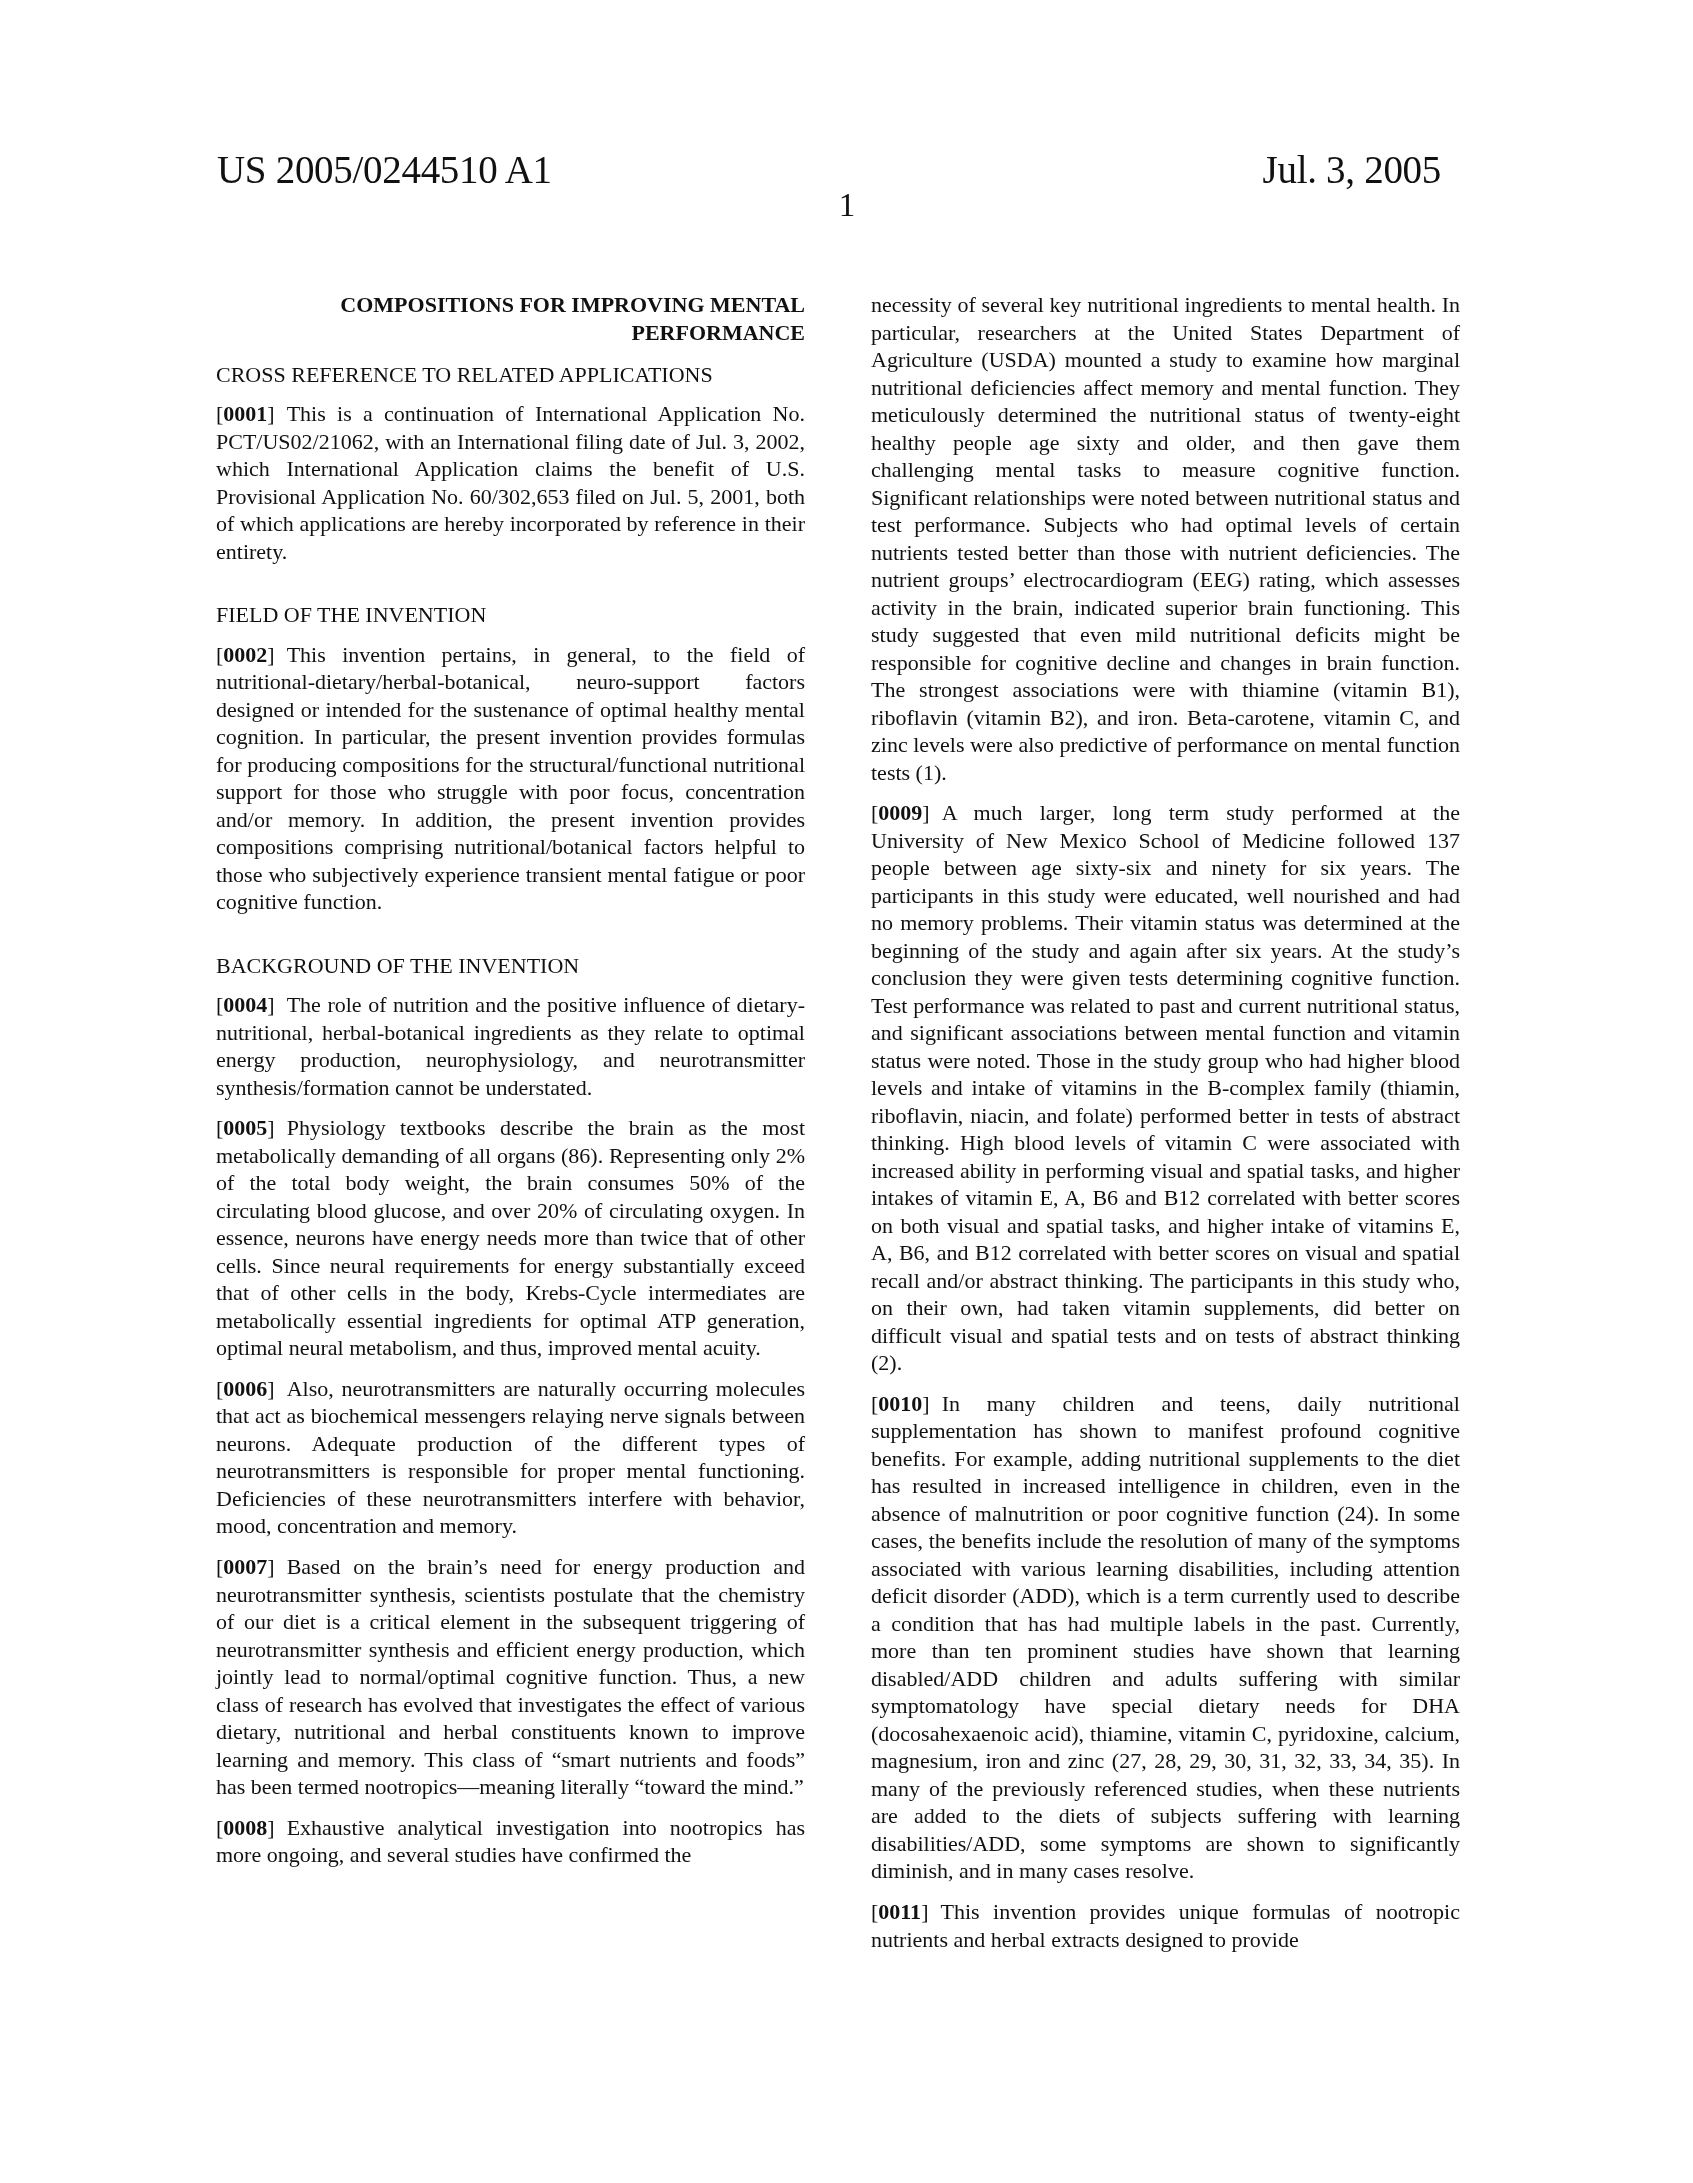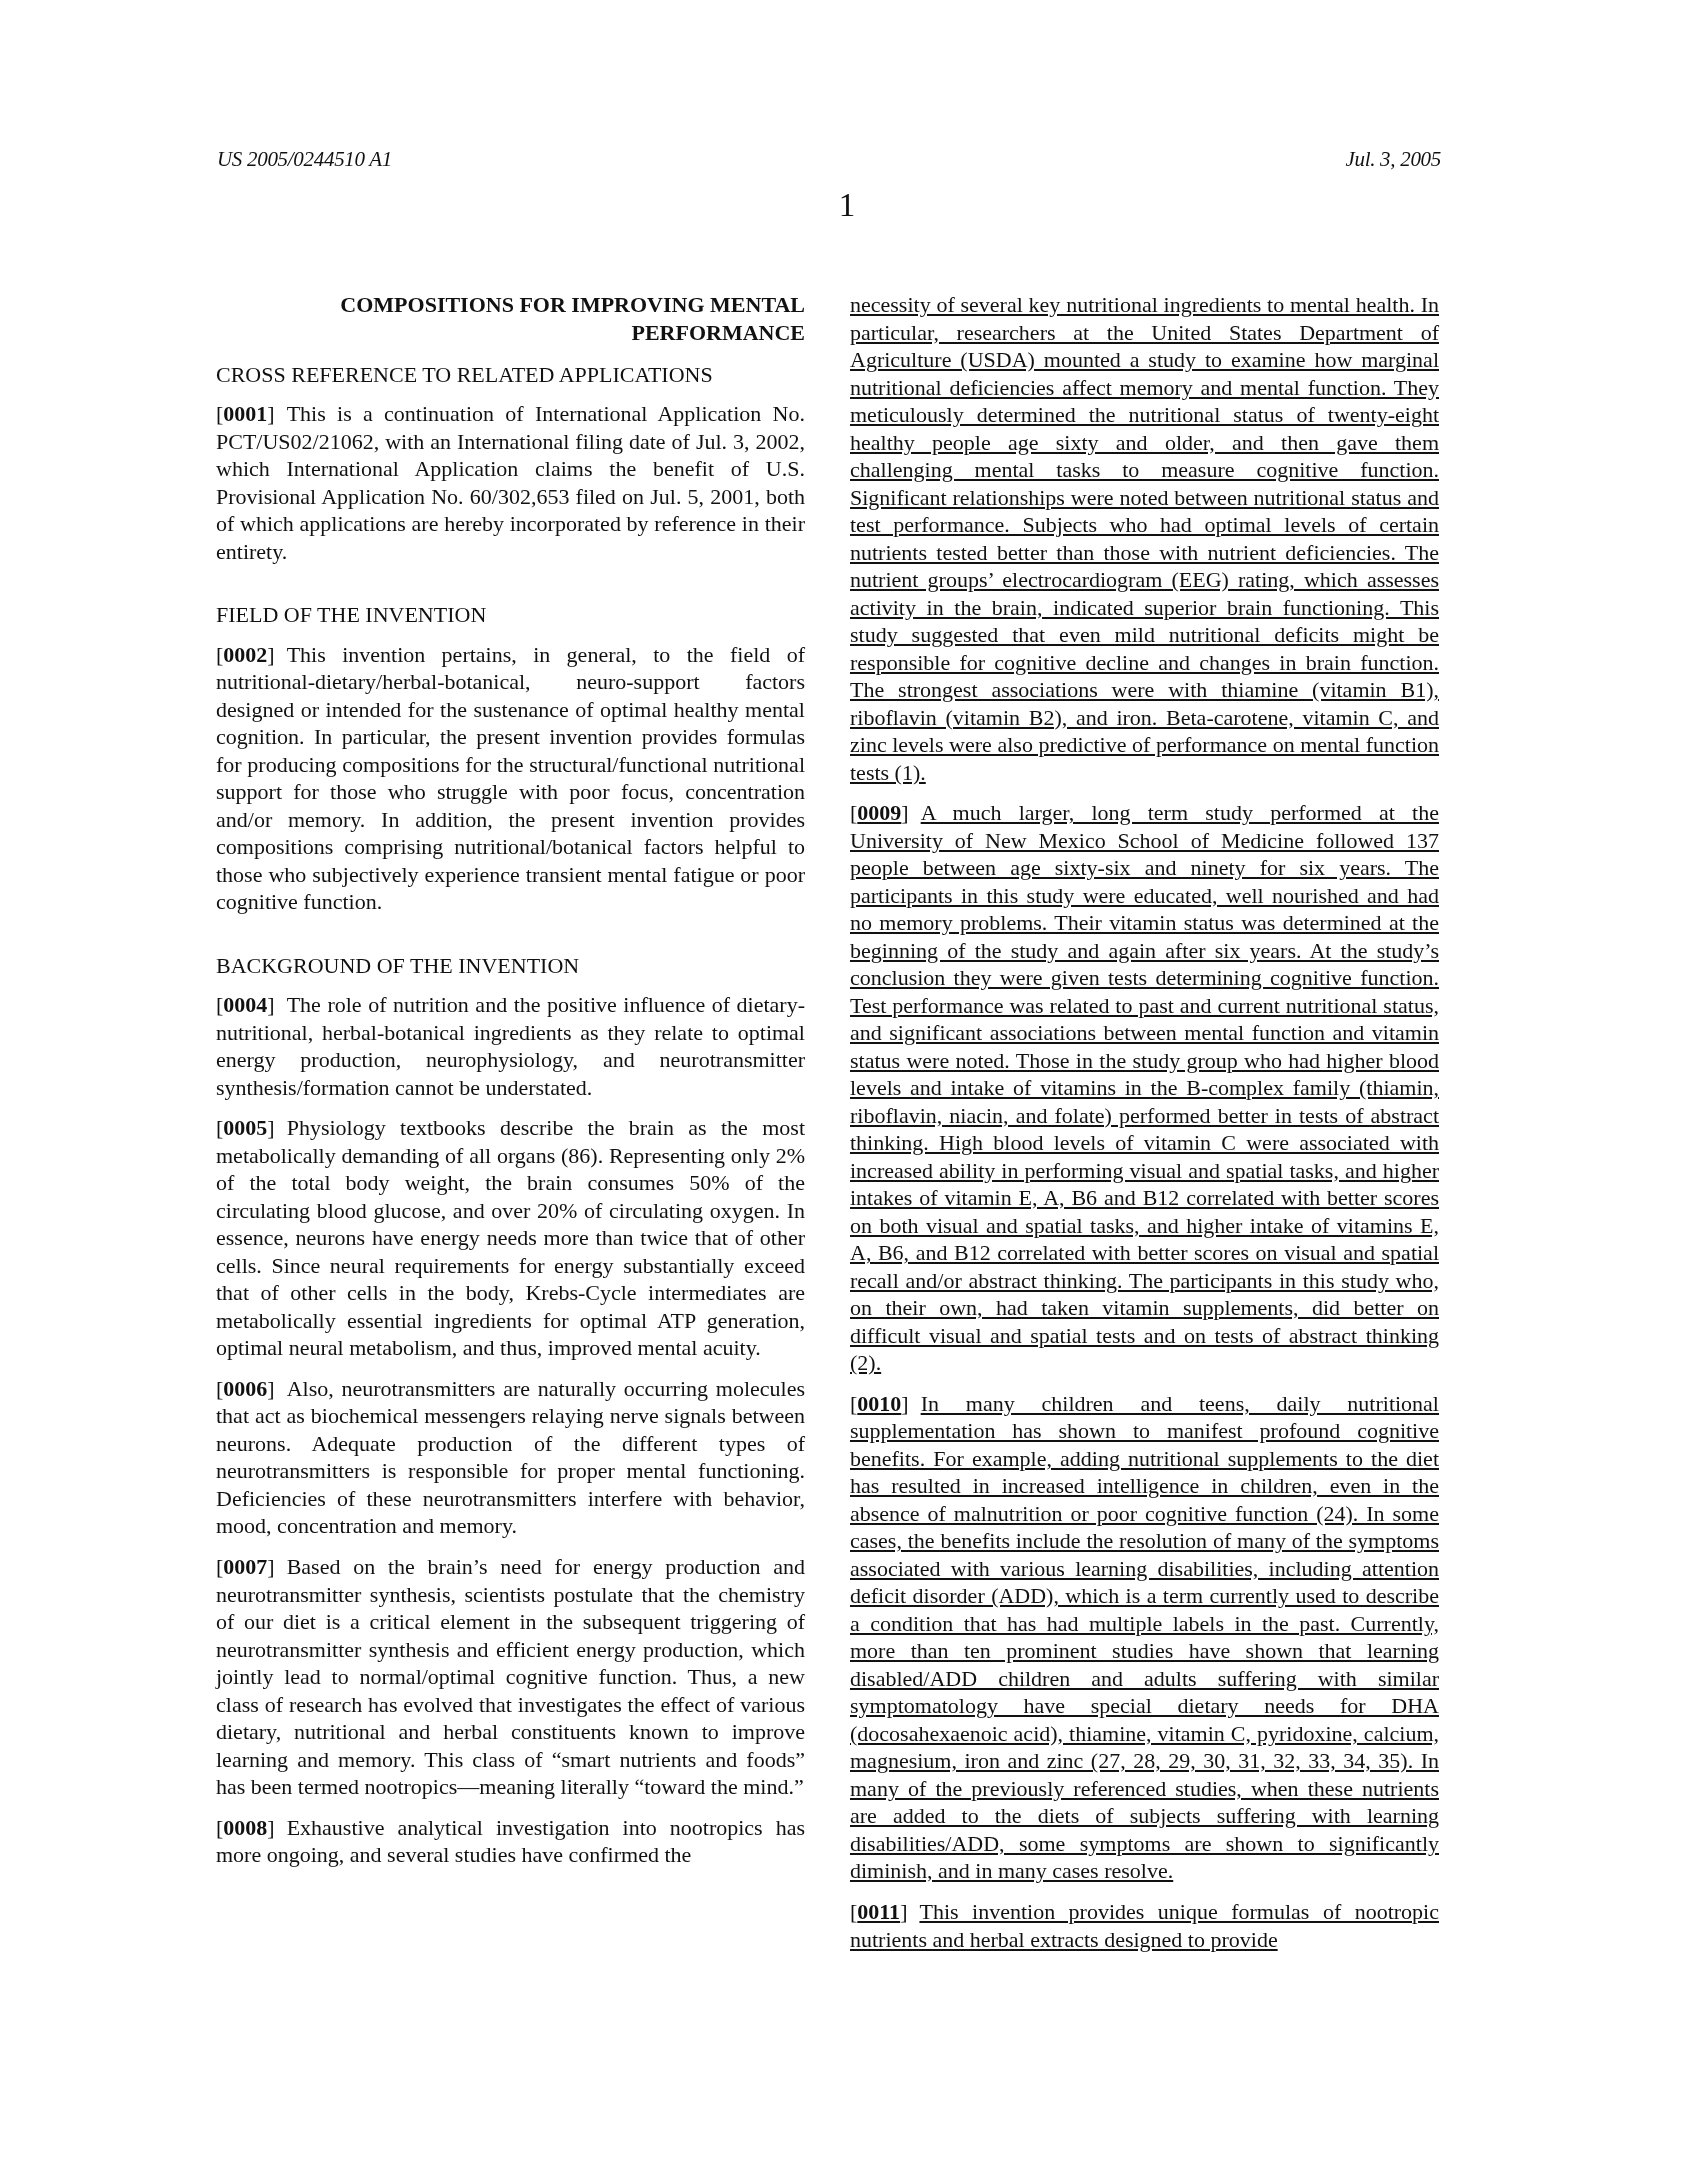--- a/index.html
+++ b/index.html
@@ -1,24 +1,24 @@
 <!DOCTYPE html>
 <html style="font-size:10.6px"><head>
 <meta charset="utf-8">
 <style>
   html, body { margin:0; padding:0; background:#ffffff; }
   body { width:1694px; height:2183px; position:relative; overflow:hidden;
          font-family:"Liberation Serif", "DejaVu Serif", serif; color:#111; }
-  .hdr { position:absolute; top:147px; font-size:21px; letter-spacing:-0.3px;font-style:italic; }
+  .hdr { position:absolute; top:147px; font-size:39px; letter-spacing:-0.3px; }
   .hdr-left { left:217px; }
   .hdr-right { right:253px; }
   .pageno { position:absolute; top:187px; left:0; width:1694px; text-align:center; font-size:33px; }
   .col { position:absolute; top:291px; width:589px; font-size:22px; line-height:27.5px; text-align:justify; }
   .col-left { left:216px; }
-  .col-right { left:850px; top:291px;text-decoration:underline; }
+  .col-right { left:871px; top:291px; }
   .title { text-align:right; font-weight:bold; font-size:22px; line-height:27.5px; margin:0 0 14.6px 0; }
   .heading { text-align:left; font-size:22px; line-height:27.5px; margin:0 0 12px 0; }
   .para { margin:0 0 13.2px 0; hyphens:auto; }
   .pnum { font-weight:bold; }
   .pnum::before { content:"["; font-weight:normal; }
   .pnum::after { content:"]"; font-weight:normal; }
   .gap { display:inline-block; width:12px; }
   .heading2 { margin-top:36px; }
 </style>
 </head>

